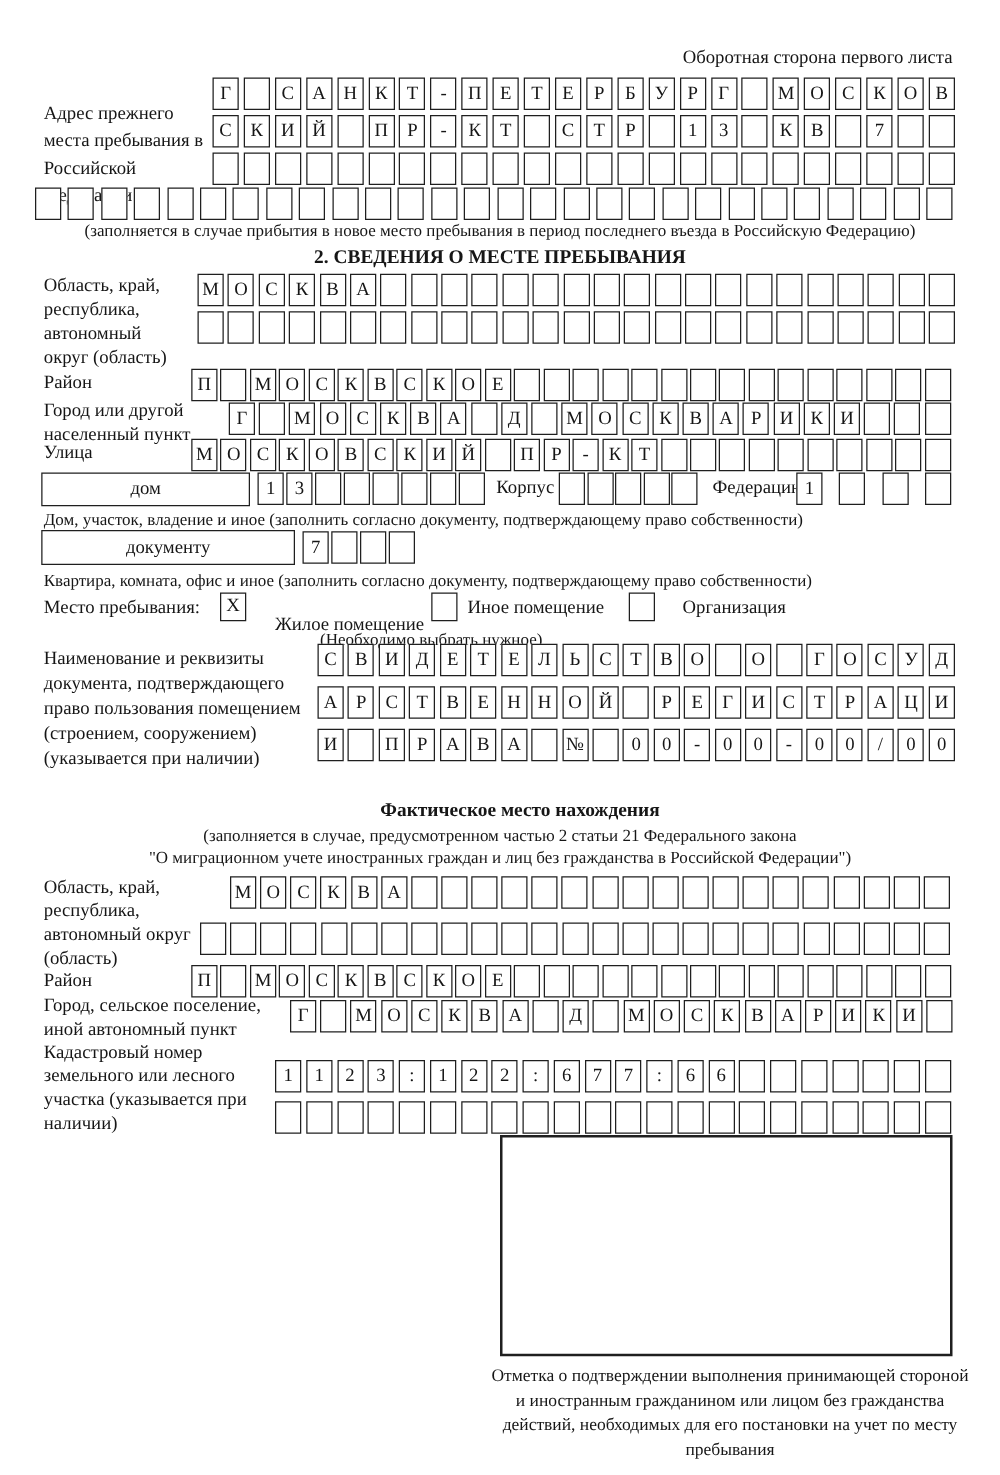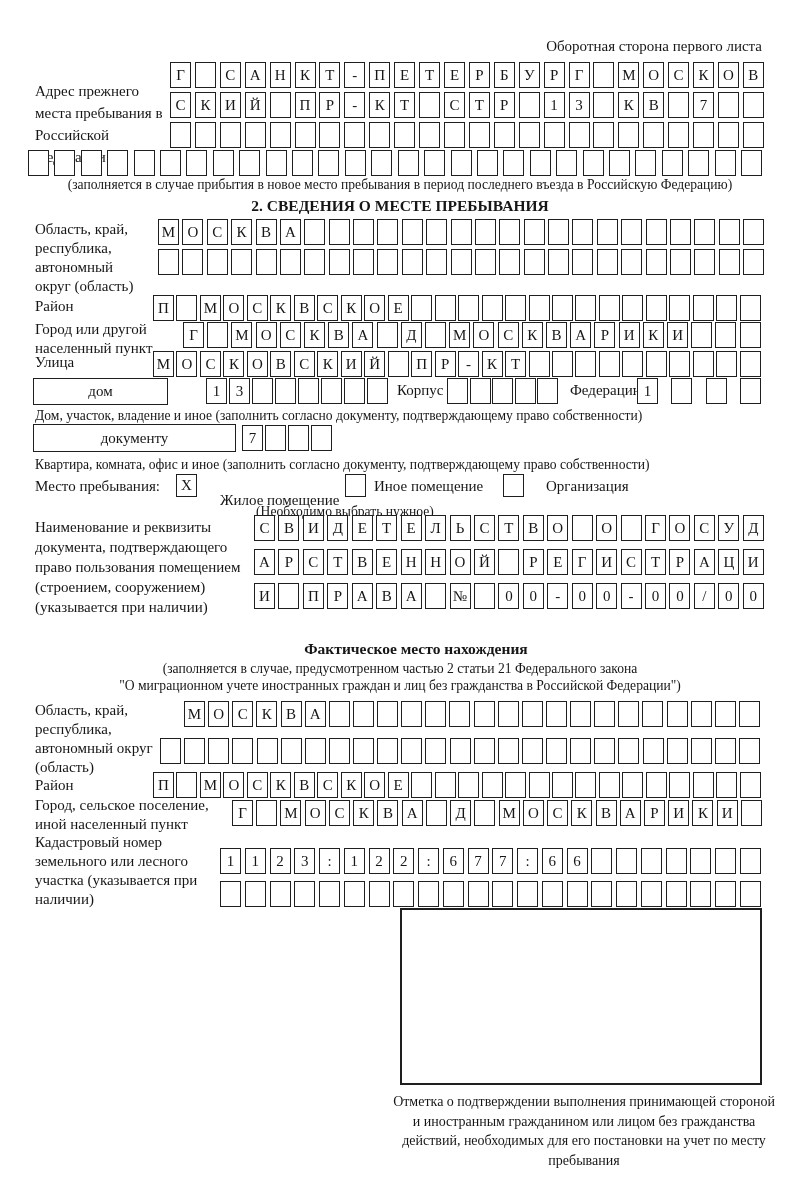--- a/index.html
+++ b/index.html
@@ -285,21 +285,21 @@
     <div class="cell"></div>
     <div class="cell"></div>
     <div class="cell"></div>
     <div class="cell"></div>
     <div class="cell"></div>
     <div class="cell"></div>
     <div class="cell"></div>
     <div class="cell"></div>
   </div>
 
-<div class="bigbox" style="left:33px; top:378px; width:135px; height:27px;">дом</div>
+<div class="bigbox" style="left:33px; top:378px; width:167px; height:27px;">дом</div>
 <div class="cellrow" style="left:206px; top:378px; width:182px;">
     <div class="cell">1</div>
     <div class="cell">3</div>
     <div class="cell"></div>
     <div class="cell"></div>
     <div class="cell"></div>
     <div class="cell"></div>
     <div class="cell"></div>
     <div class="cell"></div>
   </div>
@@ -491,21 +491,21 @@
     <div class="cell"></div>
     <div class="cell"></div>
     <div class="cell"></div>
     <div class="cell"></div>
     <div class="cell"></div>
     <div class="cell"></div>
     <div class="cell"></div>
     <div class="cell"></div>
   </div>
 
-<div class="lbl" style="left:35px; top:796px; width:195px;">Город, сельское поселение, иной населенный пункт</div>
+<div class="lbl" style="left:35px; top:796px; width:195px;">Город, сельское поселение, иной автономный пункт</div>
 <div class="cellrow" style="left:232px; top:800px; width:530px;">
     <div class="cell">Г</div>
     <div class="cell"></div>
     <div class="cell">М</div>
     <div class="cell">О</div>
     <div class="cell">С</div>
     <div class="cell">К</div>
     <div class="cell">В</div>
     <div class="cell">А</div>
     <div class="cell"></div>

